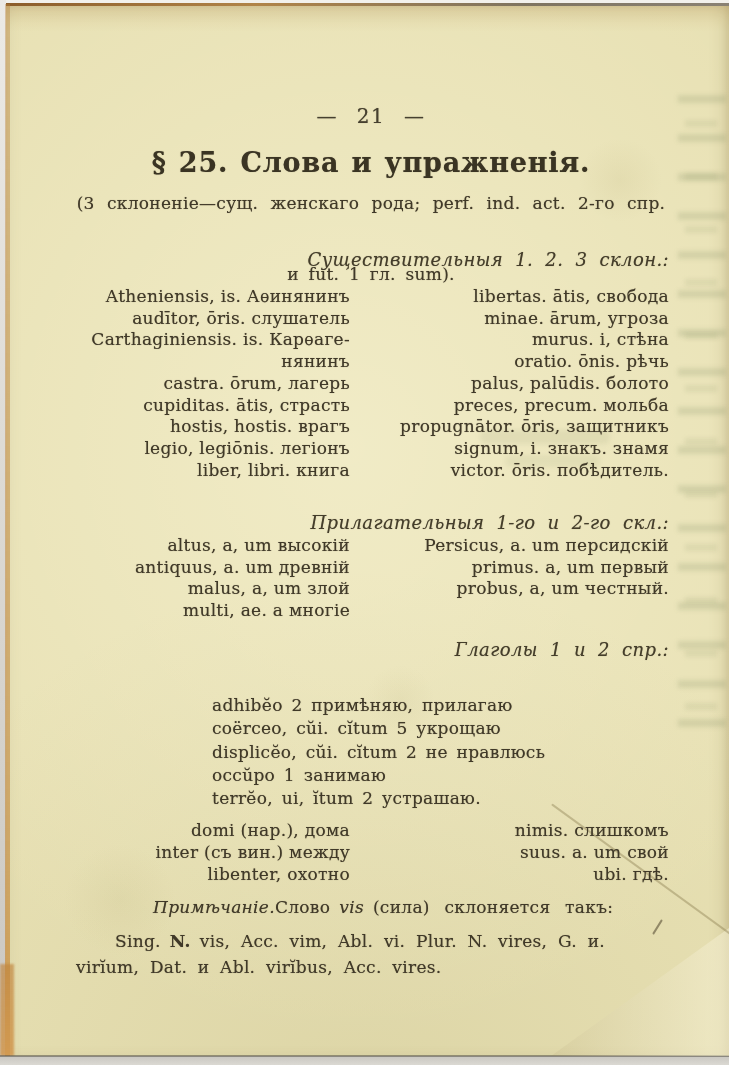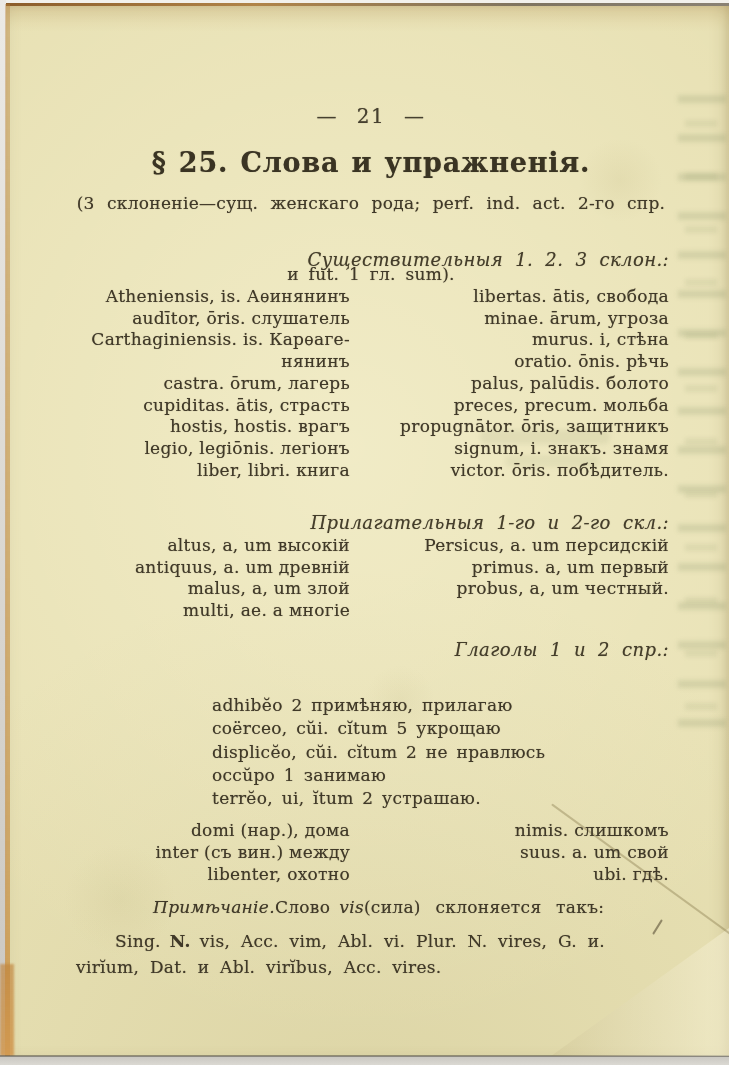--- a/index.html
+++ b/index.html
@@ -38,21 +38,21 @@
   .nouns-grid{top:286px;line-height:21.7px;}
   .adj-grid{top:535px;line-height:21.7px;}
   .adv-grid{top:819px;line-height:22px;}
   .cont-indent{padding-left:37px;}
   .verbs-list{left:212px;top:678px;width:480px;line-height:23.3px;word-spacing:3px;margin-top:16px;}
   .verbs-list span{display:block;white-space:nowrap;}
   .note-line{top:897px;padding-left:80px;word-spacing:9px;}
   .note-label,.note-term{font-style:italic;}
   .note-label{}
   .note-pre{margin-right:9px;}
-  .note-term{}
+  .note-term{margin-right:9px;}
   .decl1{top:931px;padding-left:42px;word-spacing:5px;}
   .decl2{top:957px;padding-left:3px;word-spacing:5px;}
   .decl-label{margin-right:9px;}
   .decl-bold{font-weight:bold;margin-right:9px;}
 
   
   .edge-top-white{position:absolute;top:0;left:0;right:0;height:3px;background:#f2f1ec;}
   .edge-top-line{position:absolute;top:3px;left:0;right:0;height:3px;
     background:linear-gradient(to right,#8a5c2a,#b08448 35%,#7e7460 72%,#8a8274);}
   .edge-top-wash{position:absolute;top:6px;left:0;right:0;height:26px;

